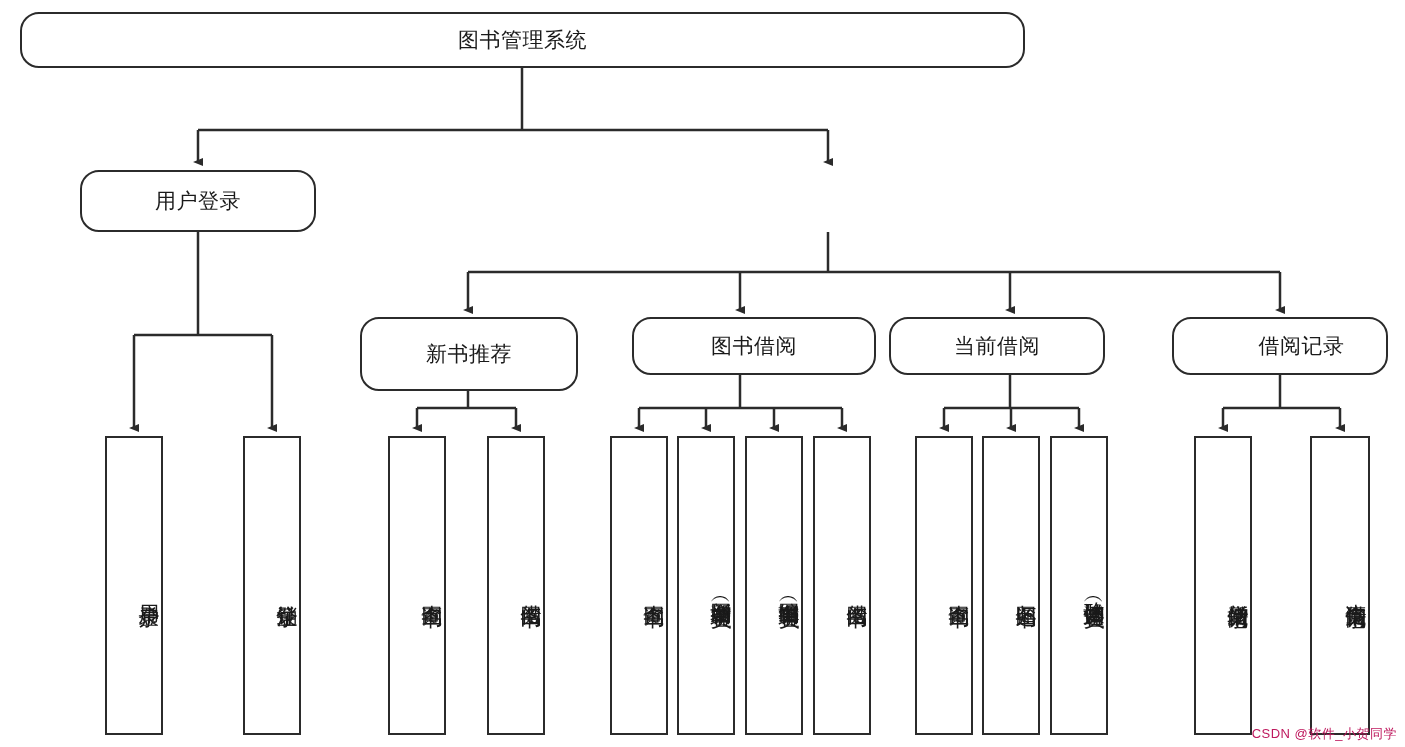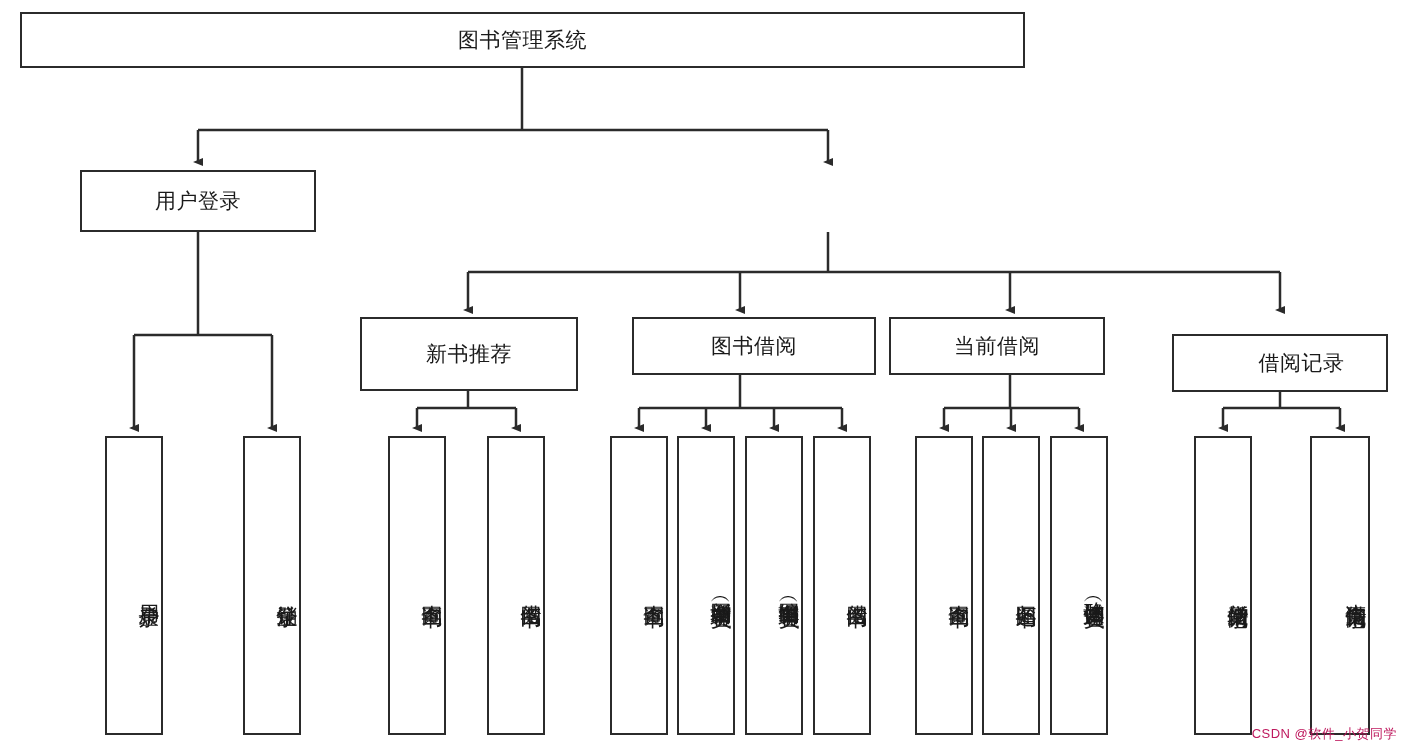--- a/index.html
+++ b/index.html
@@ -32,20 +32,21 @@
     background: #ffffff;
     display: flex;
     align-items: center;
     justify-content: center;
     color: #1a1a1a;
   }
   .node.horiz {
     font-size: 21px;
     letter-spacing: 0.5px;
     line-height: 1.2;
+    border-radius: 19px;
   }
   .node.vert {
     writing-mode: vertical-rl;
     text-orientation: upright;
     font-size: 21px;
     line-height: 1.18;
     letter-spacing: 1px;
     align-items: flex-start;
     justify-content: center;
     padding-top: 8px;
@@ -132,21 +133,21 @@
 
   <div class="node horiz" id="node-l3-0" style="left: 360px; top: 317px; width: 218px; height: 74px;">
     <span class="label">新书推荐</span>
   </div>
   <div class="node horiz" id="node-l3-1" style="left: 632px; top: 317px; width: 244px; height: 58px;">
     <span class="label">图书借阅</span>
   </div>
   <div class="node horiz" id="node-l3-2" style="left: 889px; top: 317px; width: 216px; height: 58px;">
     <span class="label">当前借阅</span>
   </div>
-  <div class="node horiz" id="node-l3-3" style="left: 1172px; top: 334px; width: 216px; height: 58px; padding-left: 43px;">
+  <div class="node horiz" id="node-l3-3" style="left: 1172px; top: 317px; width: 216px; height: 58px; padding-left: 43px;">
     <span class="label">借阅记录</span>
   </div>
 
   <div class="node vert" id="node-leaf-0" style="left: 105px; top: 436px; width: 58px; height: 299px;">
     <span class="label">用户登录</span>
   </div>
   <div class="node vert" id="node-leaf-1" style="left: 243px; top: 436px; width: 58px; height: 299px;">
     <span class="label">注销登录</span>
   </div>
   <div class="node vert" id="node-leaf-2" style="left: 388px; top: 436px; width: 58px; height: 299px;">

